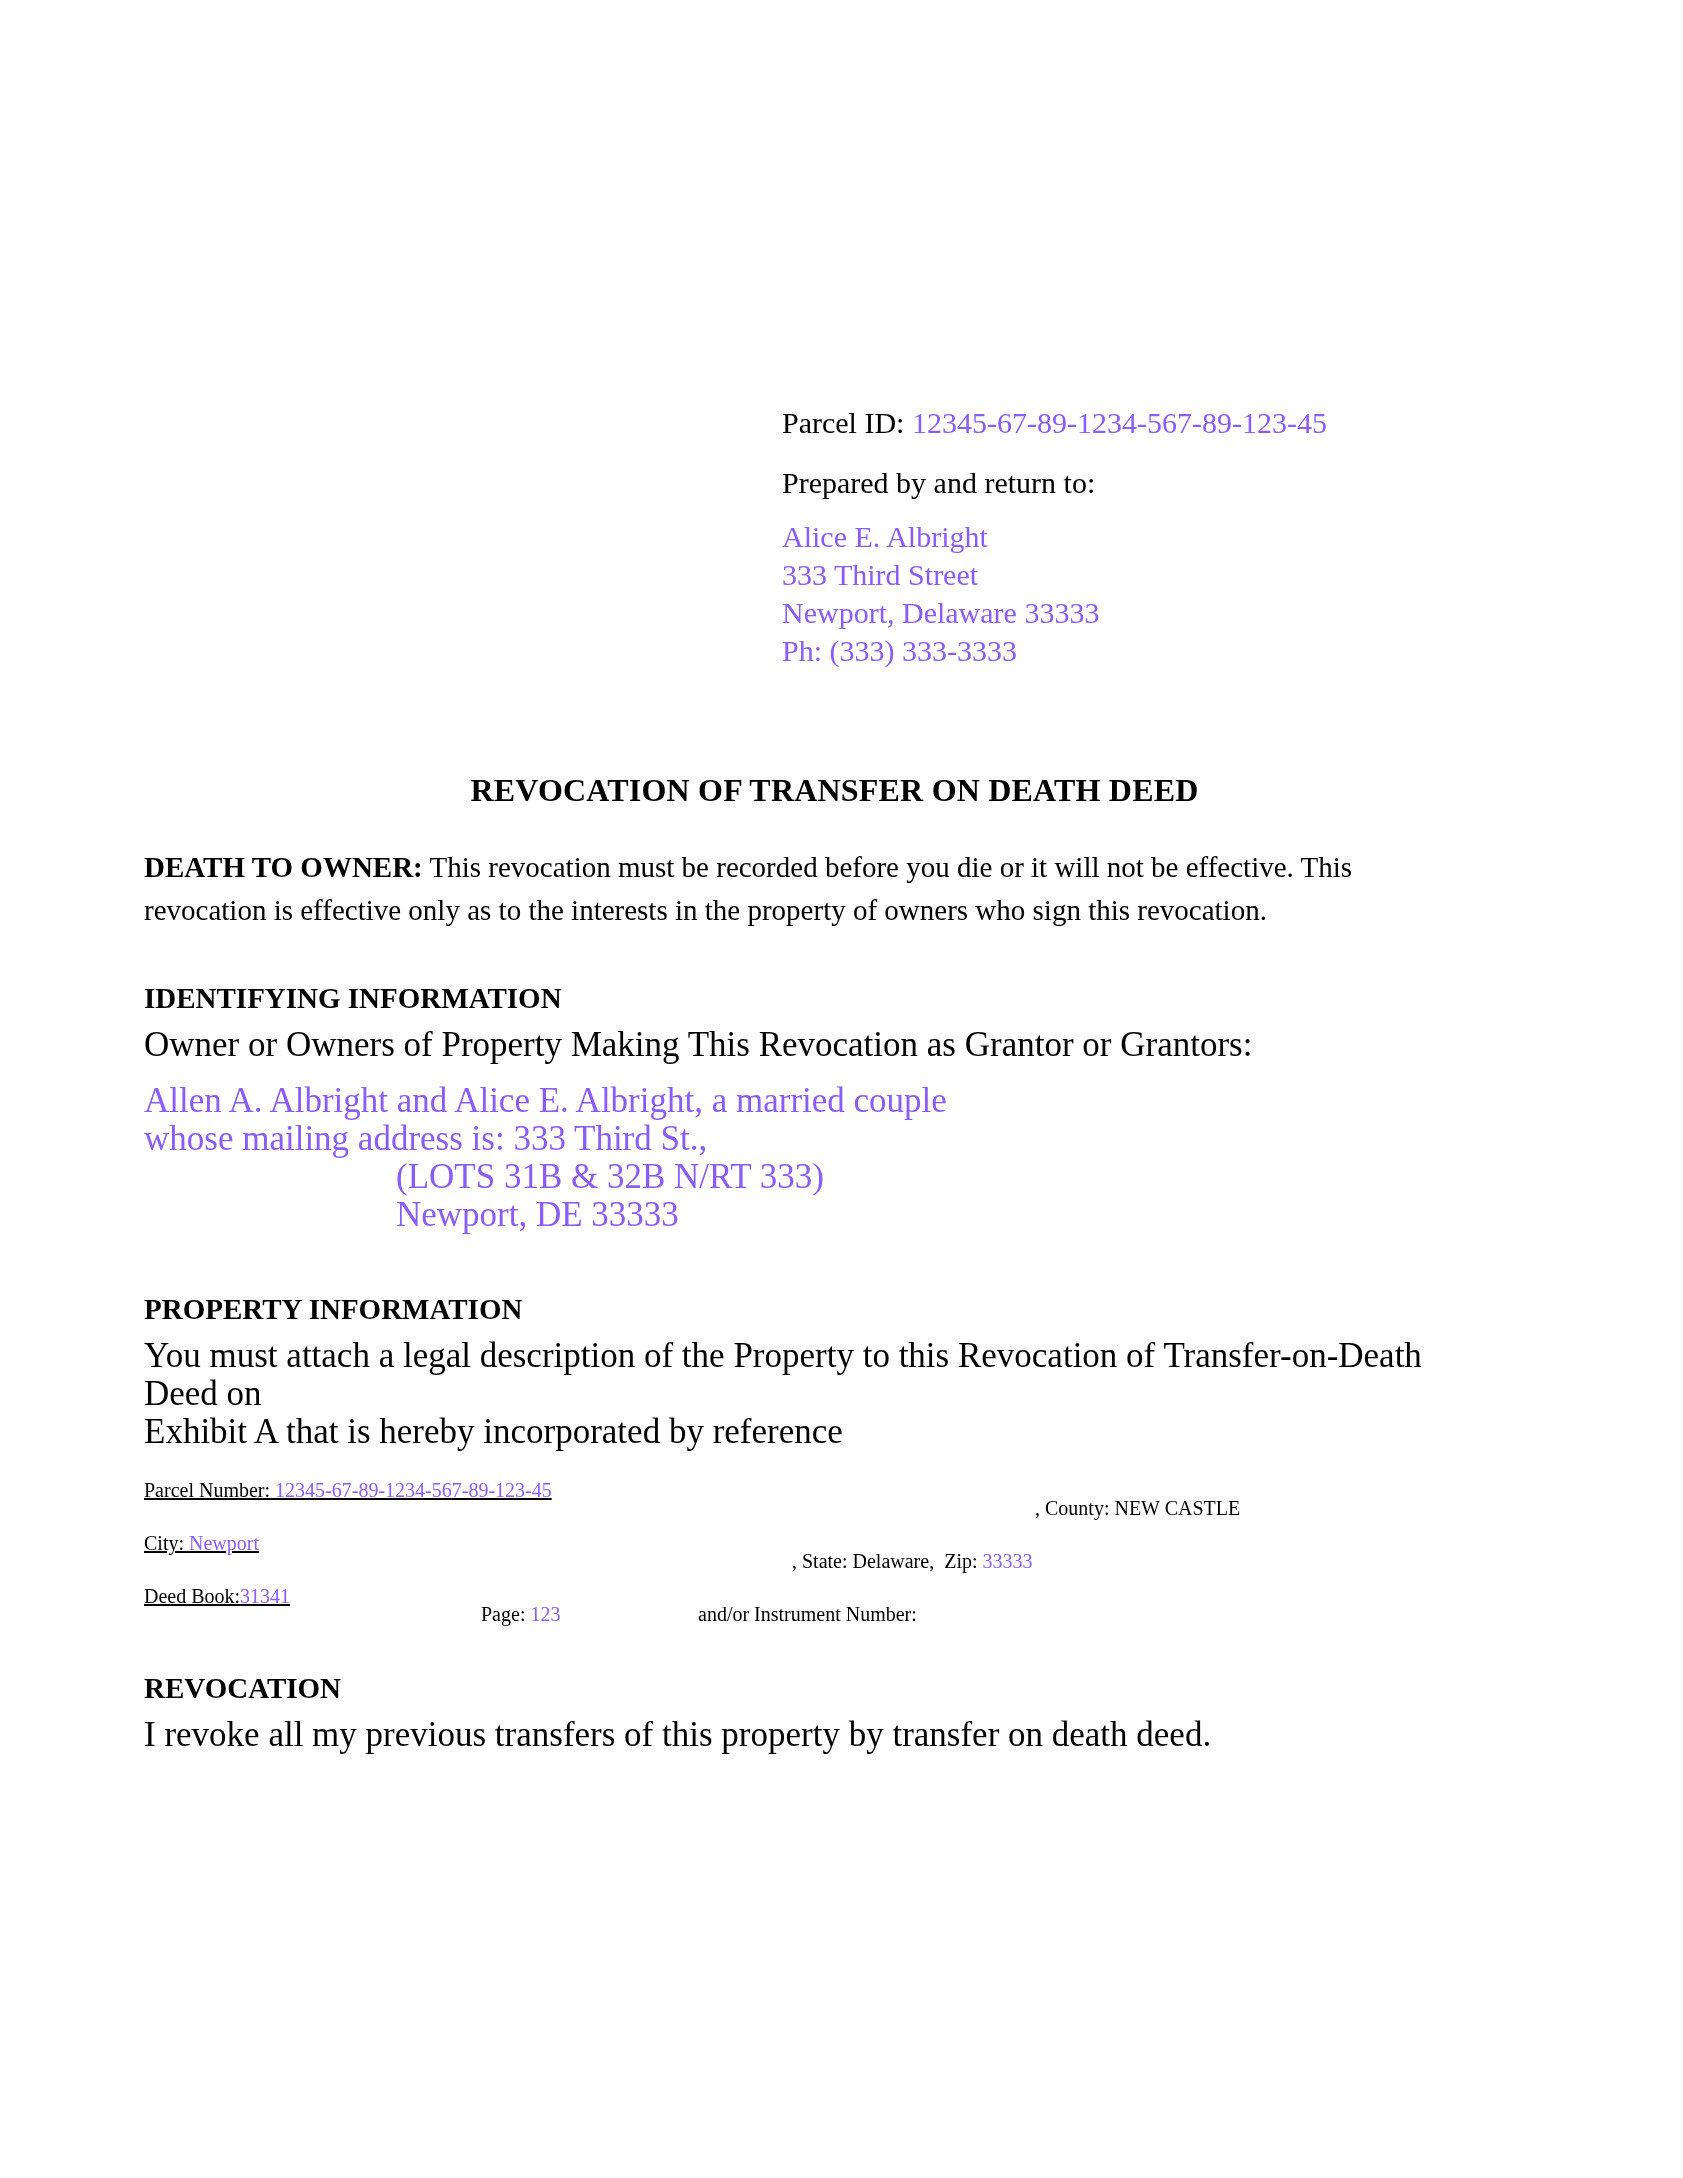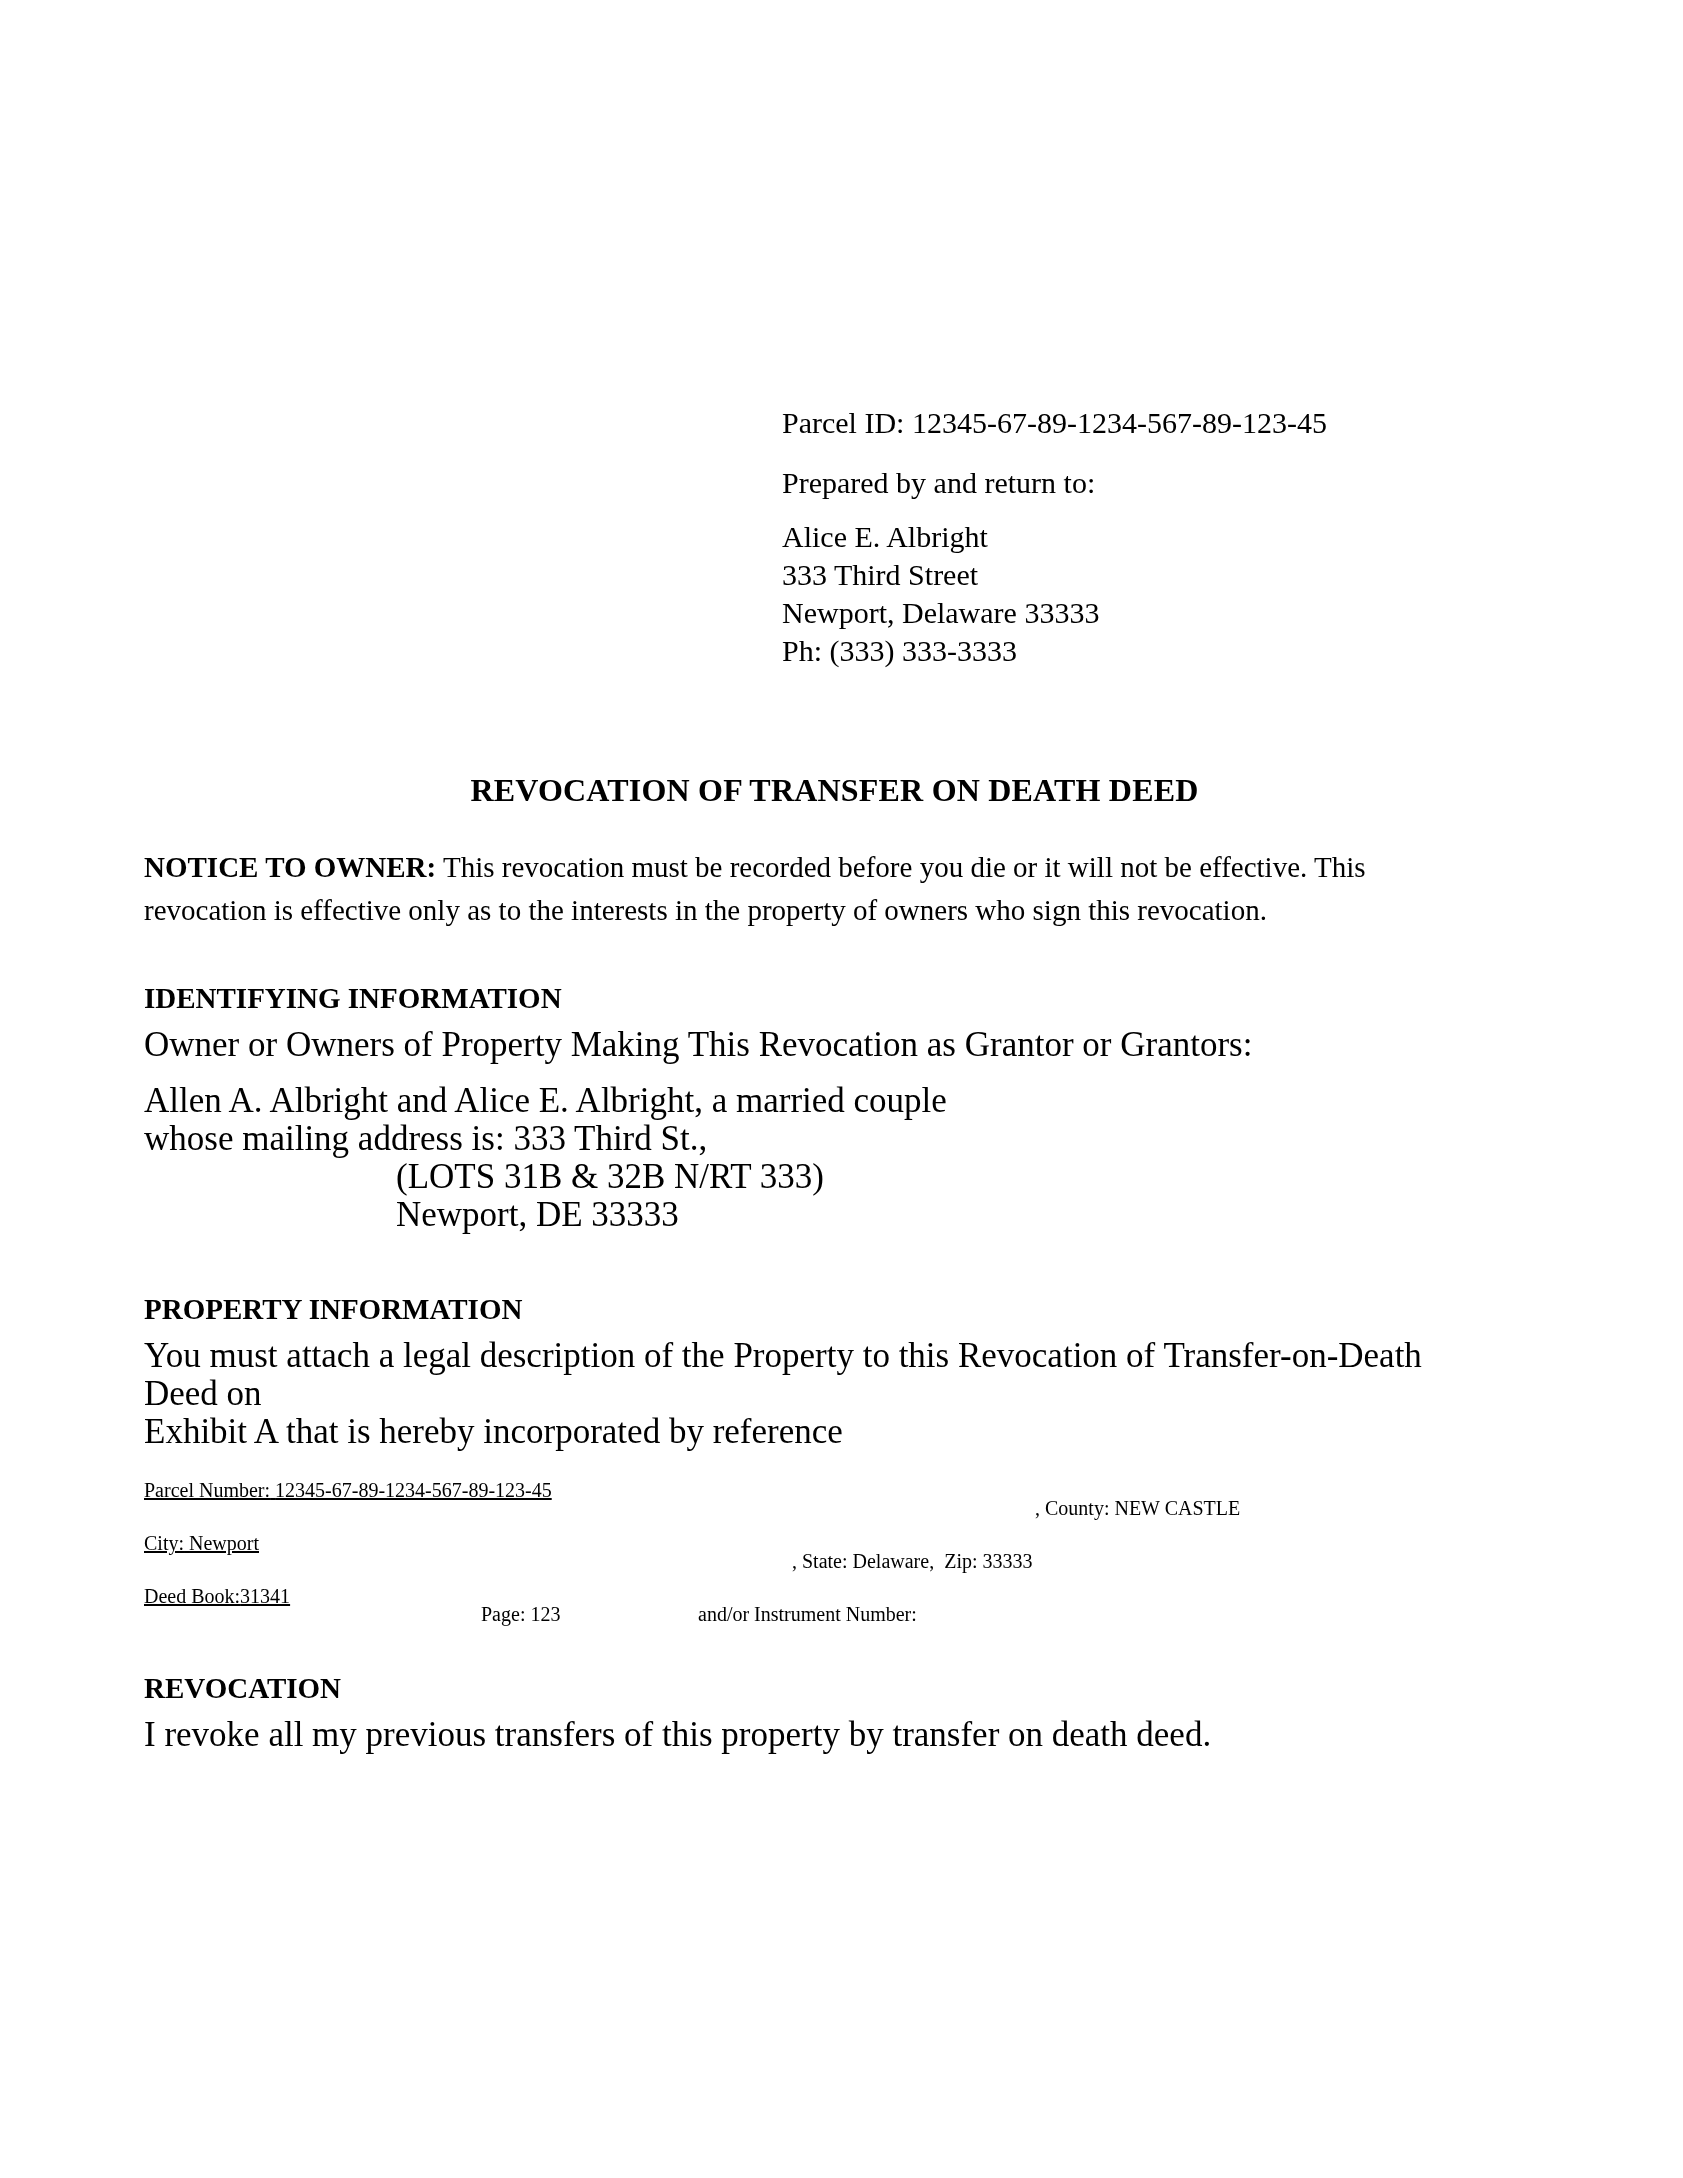--- a/index.html
+++ b/index.html
@@ -15,21 +15,21 @@
     position: relative;
     overflow: hidden;
   }
   .page {
     position: absolute;
     left: 0; top: 0;
     width: 1683px;
     height: 2178px;
     background: #ffffff;
   }
-  .blue { color: #000000; }
+  .blue { color: #8b5cf6; }
 
   
   .return-block {
     position: absolute;
     left: 782px;
     top: 404px;
     width: 693px;
   }
   .return-block .line {
     font-size: 30px;
@@ -126,21 +126,21 @@
     <div class="line blue">333 Third Street</div>
     <div class="line blue">Newport, Delaware 33333</div>
     <div class="line blue">Ph: (333) 333-3333</div>
   </div>
 
   <div class="doc-title">REVOCATION OF TRANSFER ON DEATH DEED</div>
 
   <div class="body-col">
 
     <div class="notice-block">
-      <div class="para"><span style="font-weight:bold">NOTICE TO OWNER:</span><span> This revocation must be recorded before you die or it will not be effective.</span>
+      <div class="para"><span style="font-weight:bold">DEATH TO OWNER:</span><span> This revocation must be recorded before you die or it will not be effective.</span>
         <span>This revocation is effective only as to the interests in the property of owners who sign this revocation.</span>
       </div>
     </div>
 
     <div>
       <div class="sec-head">IDENTIFYING INFORMATION</div>
       <div class="tight">Owner or Owners of Property Making This Revocation as Grantor or Grantors:</div>
       <div class="gap-sm"></div>
       <div class="tight blue">Allen A. Albright and Alice E. Albright, a married couple</div>
       <div class="tight blue">whose mailing address is: 333 Third St.,</div>

